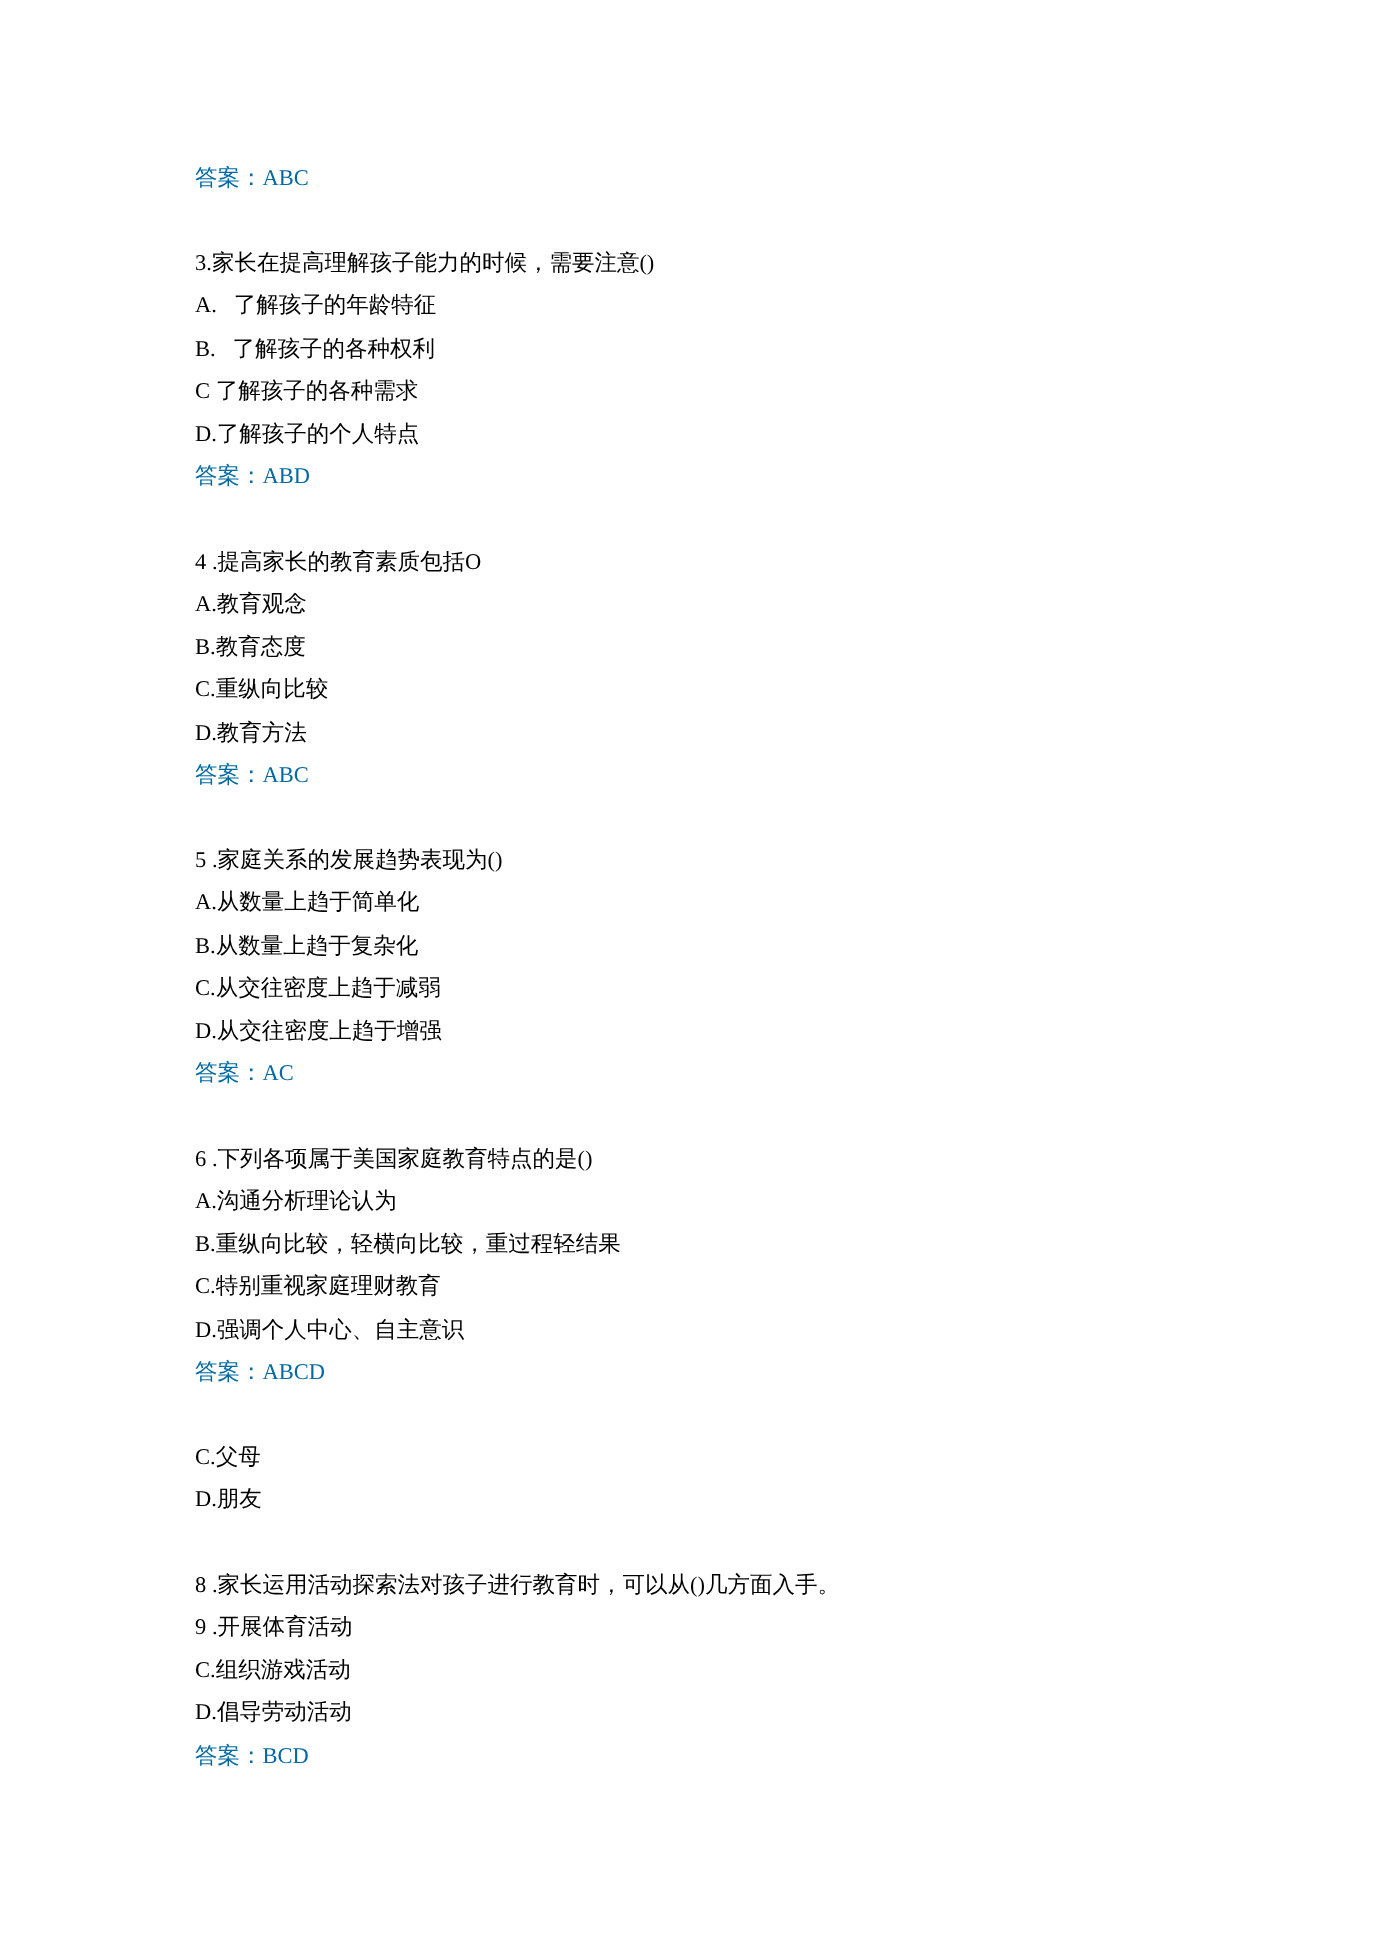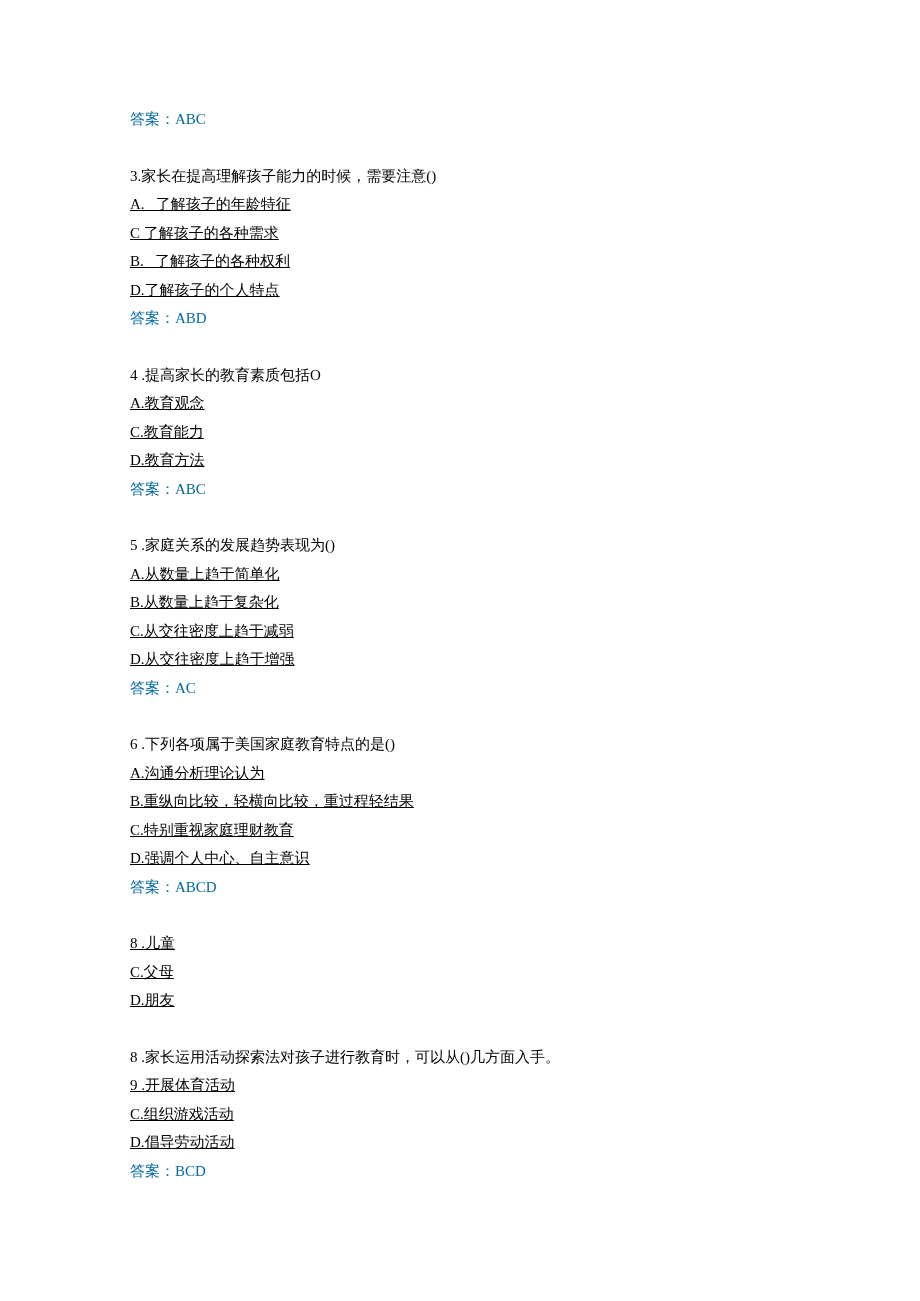--- a/index.html
+++ b/index.html
@@ -22,43 +22,43 @@
     margin-bottom: 28px;
   }
   .line {
     white-space: pre-wrap;
   }
   .first-answer {
     margin-bottom: 28px;
   }
   .option {
     display: block;
-    text-decoration: underline;
   }
 </style>
 </head>
 <body>
 
 <div class="page">
 
   <div class="first-answer answer line">答案：ABC</div>
 
   <div class="question-block">
     <div class="line"><span>3.</span><span>家长在提高理解孩子能力的时候，需要注意()</span></div>
     <div class="line option">A.   了解孩子的年龄特征</div>
+    <div class="line option">B.   了解孩子的各种权利</div>
     <div class="line option">C 了解孩子的各种需求</div>
-    <div class="line option">B.   了解孩子的各种权利</div>
     <div class="line option">D.了解孩子的个人特点</div>
     <div class="line answer">答案：ABD</div>
   </div>
 
   <div class="question-block">
     <div class="line"><span>4 .</span><span>提高家长的教育素质包括O</span></div>
     <div class="line option">A.教育观念</div>
-    <div class="line option">C.教育能力</div>
+    <div class="line option">B.教育态度</div>
+    <div class="line option">C.重纵向比较</div>
     <div class="line option">D.教育方法</div>
     <div class="line answer">答案：ABC</div>
   </div>
 
   <div class="question-block">
     <div class="line"><span>5 .</span><span>家庭关系的发展趋势表现为()</span></div>
     <div class="line option">A.从数量上趋于简单化</div>
     <div class="line option">B.从数量上趋于复杂化</div>
     <div class="line option">C.从交往密度上趋于减弱</div>
     <div class="line option">D.从交往密度上趋于增强</div>
@@ -68,21 +68,20 @@
   <div class="question-block">
     <div class="line"><span>6 .</span><span>下列各项属于美国家庭教育特点的是()</span></div>
     <div class="line option">A.沟通分析理论认为</div>
     <div class="line option">B.重纵向比较，轻横向比较，重过程轻结果</div>
     <div class="line option">C.特别重视家庭理财教育</div>
     <div class="line option">D.强调个人中心、自主意识</div>
     <div class="line answer">答案：ABCD</div>
   </div>
 
   <div class="question-block">
-    <div class="line option">8 .儿童</div>
     <div class="line option">C.父母</div>
     <div class="line option">D.朋友</div>
   </div>
 
   <div class="question-block">
     <div class="line"><span>8 .</span><span>家长运用活动探索法对孩子进行教育时，可以从()几方面入手。</span></div>
     <div class="line option">9 .开展体育活动</div>
     <div class="line option">C.组织游戏活动</div>
     <div class="line option">D.倡导劳动活动</div>
     <div class="line answer">答案：BCD</div>

